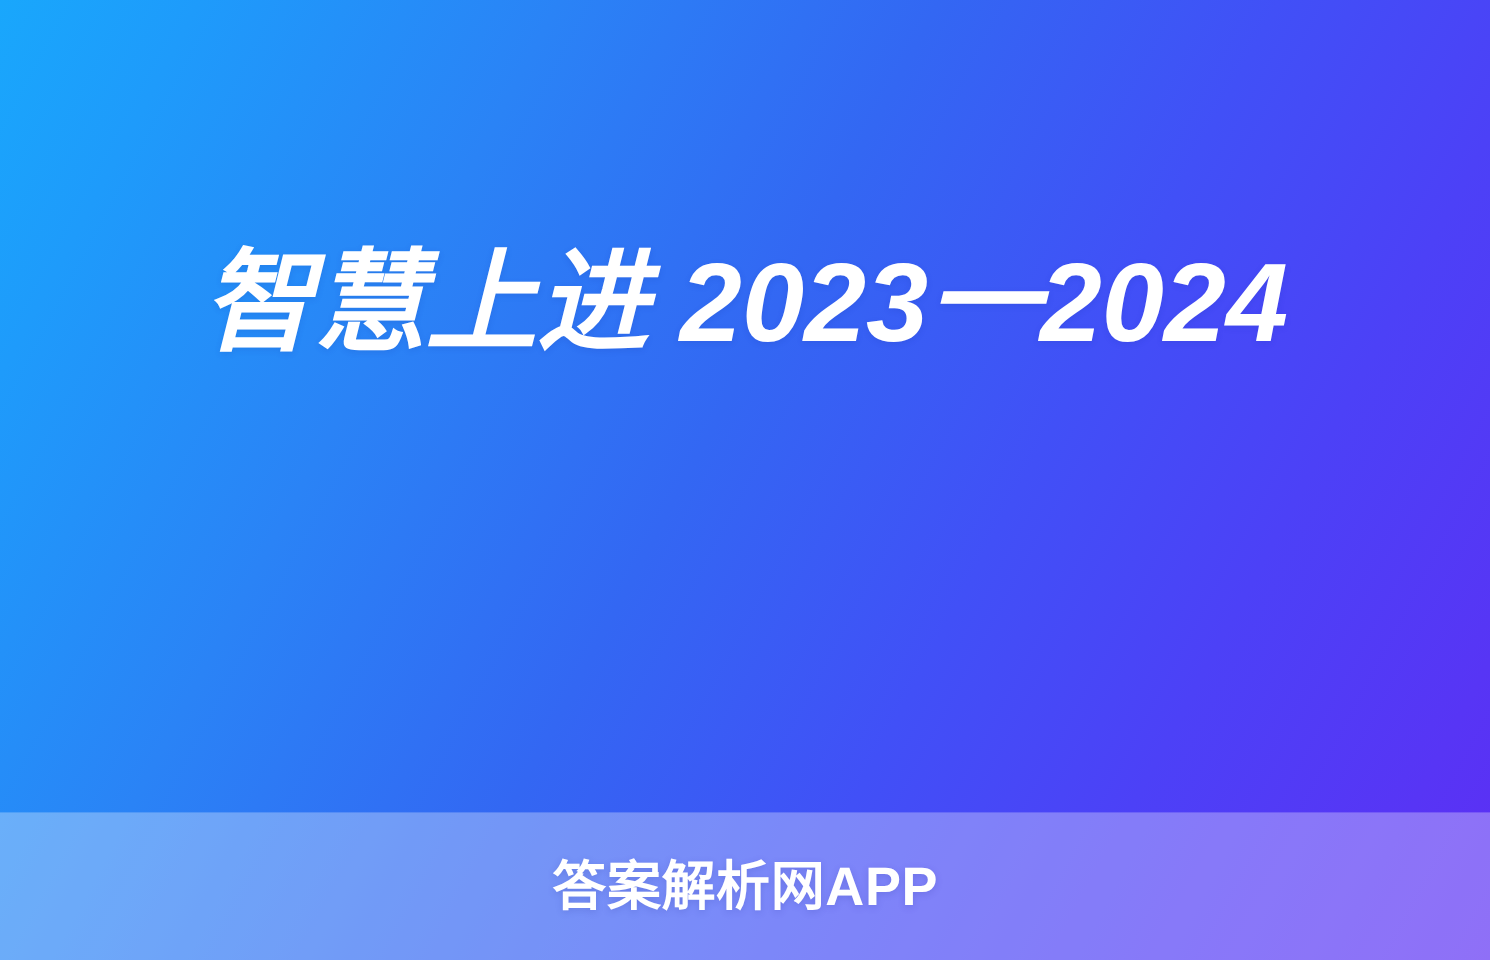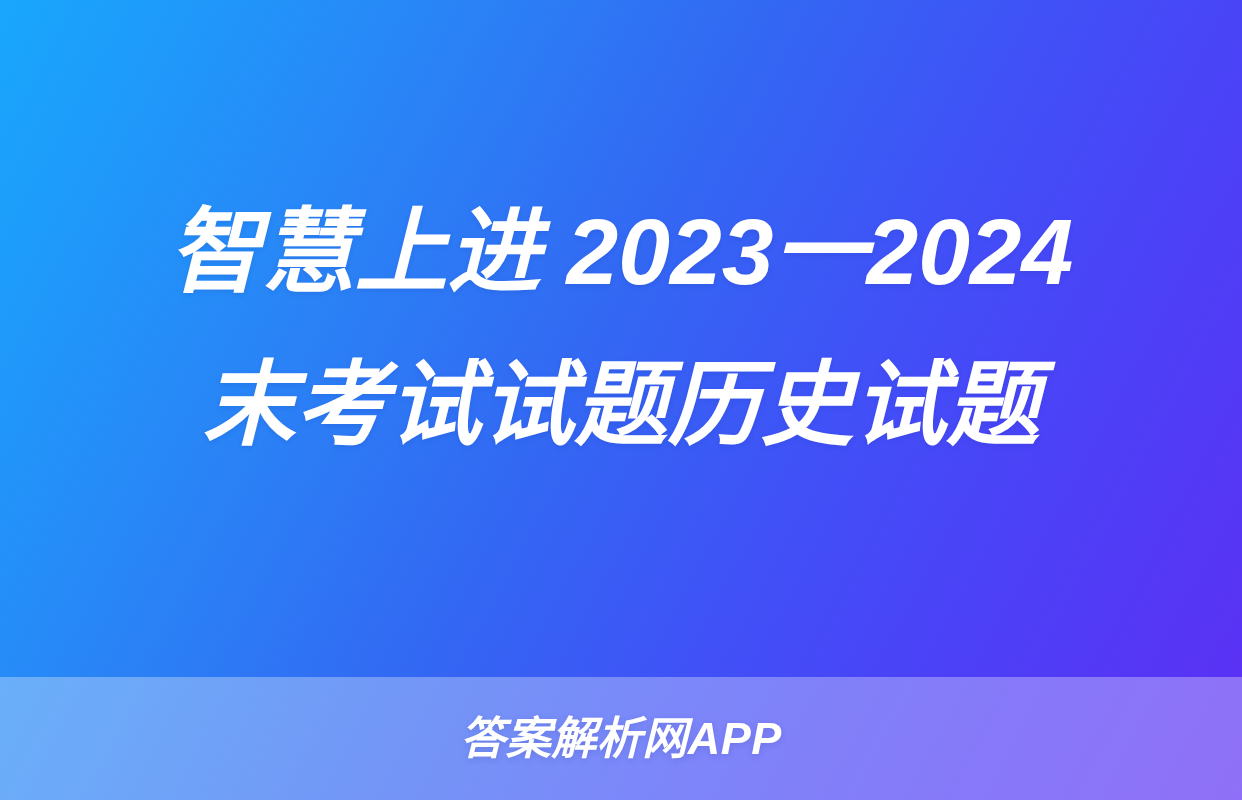--- a/index.html
+++ b/index.html
@@ -62,35 +62,33 @@
     background: rgba(255, 255, 255, 0.315);
     display: flex;
     align-items: center;
     justify-content: center;
   }
 
   .watermark {
     color: #ffffff;
     font-size: 45px;
     font-weight: 700;
-    font-style: italic;
     line-height: 1;
     letter-spacing: 0.5px;
     white-space: nowrap;
     text-shadow: 0 2px 6px rgba(50, 60, 170, 0.22);
     text-align: right;
   }
 </style>
 </head>
 <body>
 
 <div id="poster">
 
   <div class="title-block">
     <span class="title-line">智慧上进 2023一2024</span>
-    <span class="title-line">末考试试题历史试题</span>
   </div>
 
   <div class="footer-band">
     <span class="watermark">答案解析网APP</span>
   </div>
 
 </div>
 
 </body></html>

